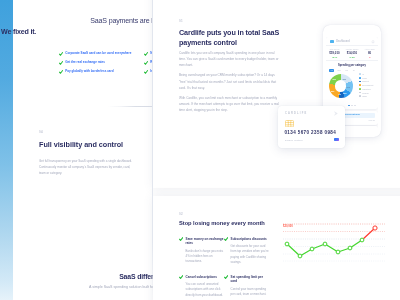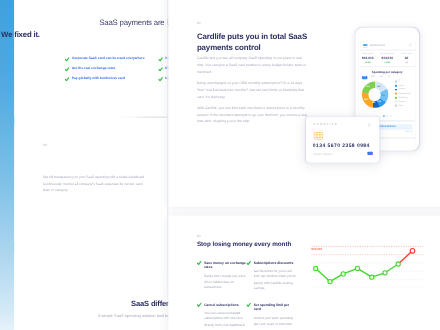--- a/index.html
+++ b/index.html
@@ -313,20 +313,21 @@
         </svg>
       </span>
       <div class="cc-num">0134 5670 2358 0984</div>
       <div class="cc-name">Dwane Waters</div>
       <span class="cc-logo"></span>
     </div>
   </div>
 
   <div class="panel" id="p3">
     <div class="sec-num">04</div>
+    <div class="sec-title">Full visibility and control</div>
     <div class="sec-body">
         <p>Get full transparency on your SaaS spending with a single dashboard. Continuously monitor all company’s SaaS expenses by vendor, card, team or category.</p>
       </div>
   </div>
 
   <div class="panel sh" id="p4">
     <div class="sec-num">02</div>
     <div class="sec-title big">Stop losing money every month</div>
     <div class="feat-grid" id="featGrid">
         <div class="feat">

